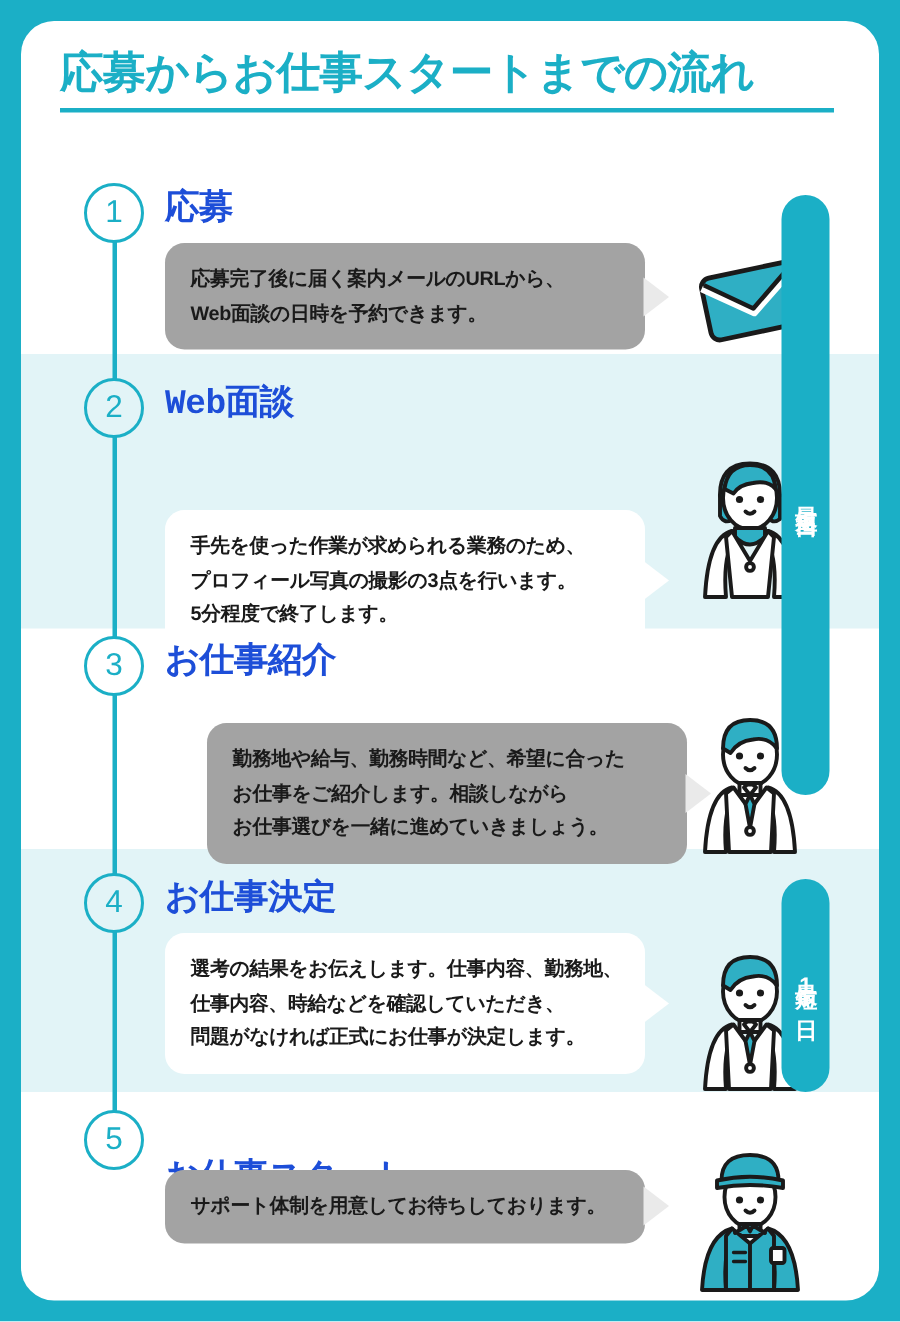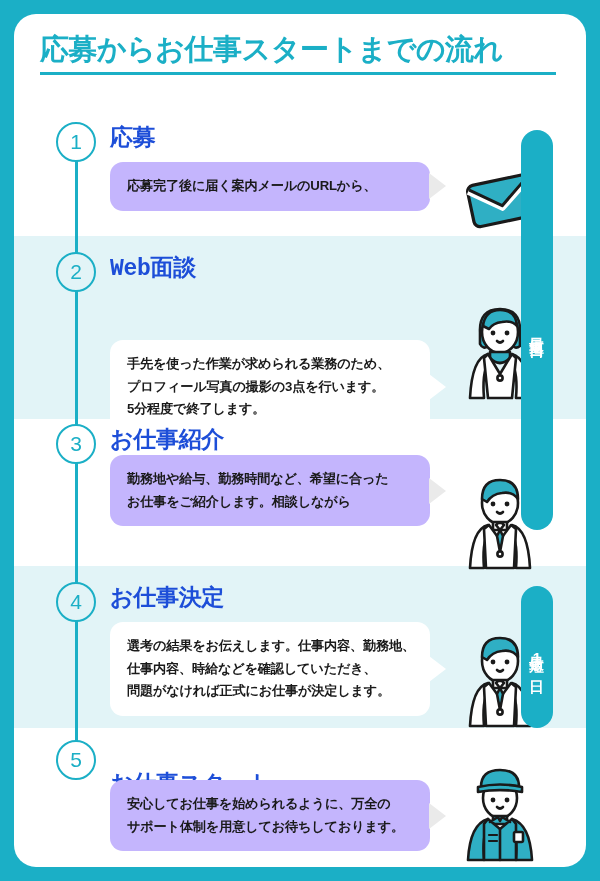--- a/index.html
+++ b/index.html
@@ -111,21 +111,21 @@
     left: 96px;
     width: 320px;
     border-radius: 13px;
     padding: 13px 16px 13px 17px;
     font-size: 13.2px;
     font-weight: 700;
     line-height: 1.72;
     color: #1A1A1A;
     letter-spacing: -0.2px;
   }
-  .bubble.gray  { background: #c4b5fd; }
+  .bubble.gray  { background: #a3a3a3; }
   .bubble.white { background: #ffffff; }
 
   .bubble .tail {
     position: absolute;
     right: -16px;
     top: 50%;
     transform: translateY(-50%);
     width: 0; height: 0;
     border-top: 13px solid transparent;
     border-bottom: 13px solid transparent;
@@ -180,20 +180,21 @@
     <div id="spine"></div>
 
     <div class="step" style="top:0;">
       <div class="step-circle on-white" style="top:108px;">
         <span>1</span>
       </div>
       <div class="step-heading" style="top:108px;">応募</div>
       <div class="bubble gray" style="top:148px;">
         <div class="tail"></div>
         <p>応募完了後に届く案内メールのURLから、</p>
+        <p>Web面談の日時を予約できます。</p>
       </div>
 
       <div class="art" style="top:150px; height:72px;">
         <svg viewBox="0 0 96 72" width="96" height="72">
           <g transform="rotate(-12 48 36)">
             <rect x="18" y="16" width="62" height="42" rx="6" fill="#2FAFC4" stroke="#1A1A1A" stroke-width="3.2"></rect>
             <path d="M18 22 L49 45 L80 22" fill="none" stroke="#ffffff" stroke-width="4.5" stroke-linejoin="round"></path>
             <path d="M20 20 L49 42 L78 20" fill="none" stroke="#1A1A1A" stroke-width="3" stroke-linejoin="round"></path>
           </g>
         </svg>
@@ -231,24 +232,25 @@
           </g>
         </svg>
       </div>
     </div>
 
     <div class="step" style="top:0;">
       <div class="step-circle on-white" style="top:410px;">
         <span>3</span>
       </div>
       <div class="step-heading" style="top:410px;">お仕事紹介</div>
-      <div class="bubble gray" style="top:441px;">
+      <div class="bubble gray" style="top:468px;margin-left:28px;">
         <div class="tail"></div>
         <p>勤務地や給与、勤務時間など、希望に合った</p>
         <p>お仕事をご紹介します。相談しながら</p>
+        <p>お仕事選びを一緒に進めていきましょう。</p>
       </div>
 
       <div class="art" style="top:452px; height:104px;">
         <svg viewBox="0 0 96 104" width="96" height="104">
           <g stroke="#1A1A1A" stroke-width="2.6" stroke-linejoin="round" stroke-linecap="round">
             <ellipse cx="48" cy="37" rx="18" ry="21" fill="#ffffff"></ellipse>
             <path d="M30 33 Q30 14 48 14 Q66 14 66 33 Q60 25 50 27 Q40 28 35 36 Z" fill="#2FAFC4"></path>
             <circle cx="41" cy="38" r="2.4" fill="#1A1A1A" stroke="none"></circle>
             <circle cx="55" cy="38" r="2.4" fill="#1A1A1A" stroke="none"></circle>
             <path d="M45 46 Q48 49 51 46" fill="none"></path>
@@ -295,21 +297,20 @@
       </div>
     </div>
 
     <div class="step" style="top:0;">
       <div class="step-circle on-white" style="top:726px;">
         <span>5</span>
       </div>
       <div class="step-heading" style="top:754px;">お仕事スタート</div>
       <div class="bubble gray" style="top:766px;">
         <div class="tail"></div>
-        <p>安心してお仕事を始められるように、万全の</p>
         <p>サポート体制を用意してお待ちしております。</p>
       </div>
 
       <div class="art" style="top:742px; height:106px;">
         <svg viewBox="0 0 96 106" width="96" height="106">
           <g stroke="#1A1A1A" stroke-width="2.6" stroke-linejoin="round" stroke-linecap="round">
             <ellipse cx="48" cy="42" rx="17" ry="20" fill="#ffffff"></ellipse>
             <path d="M29 31 Q29 14 48 14 Q67 14 67 31 L67 34 L29 34 Z" fill="#2FAFC4"></path>
             <path d="M26 31 Q48 26 70 31 L70 36 Q48 32 26 36 Z" fill="#2FAFC4"></path>
             <circle cx="41" cy="44" r="2.4" fill="#1A1A1A" stroke="none"></circle>

